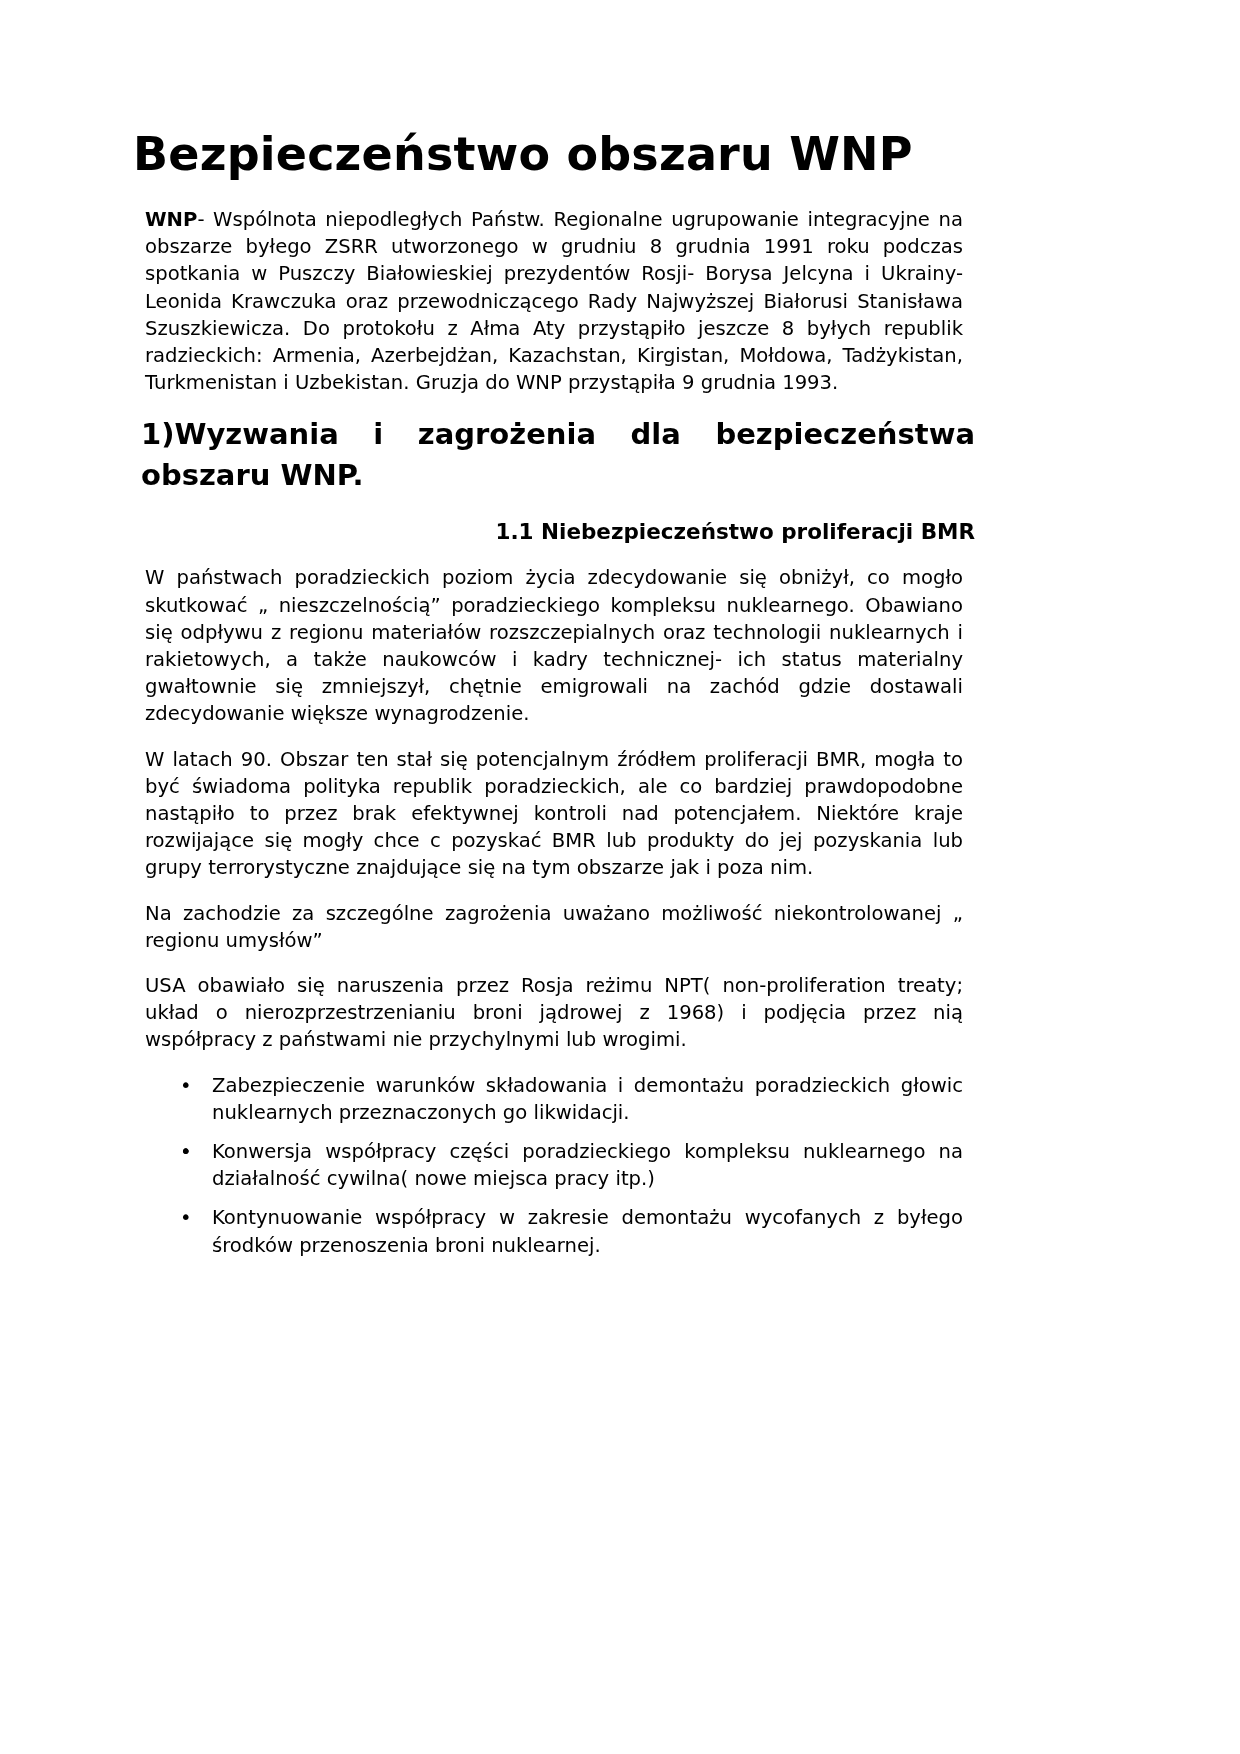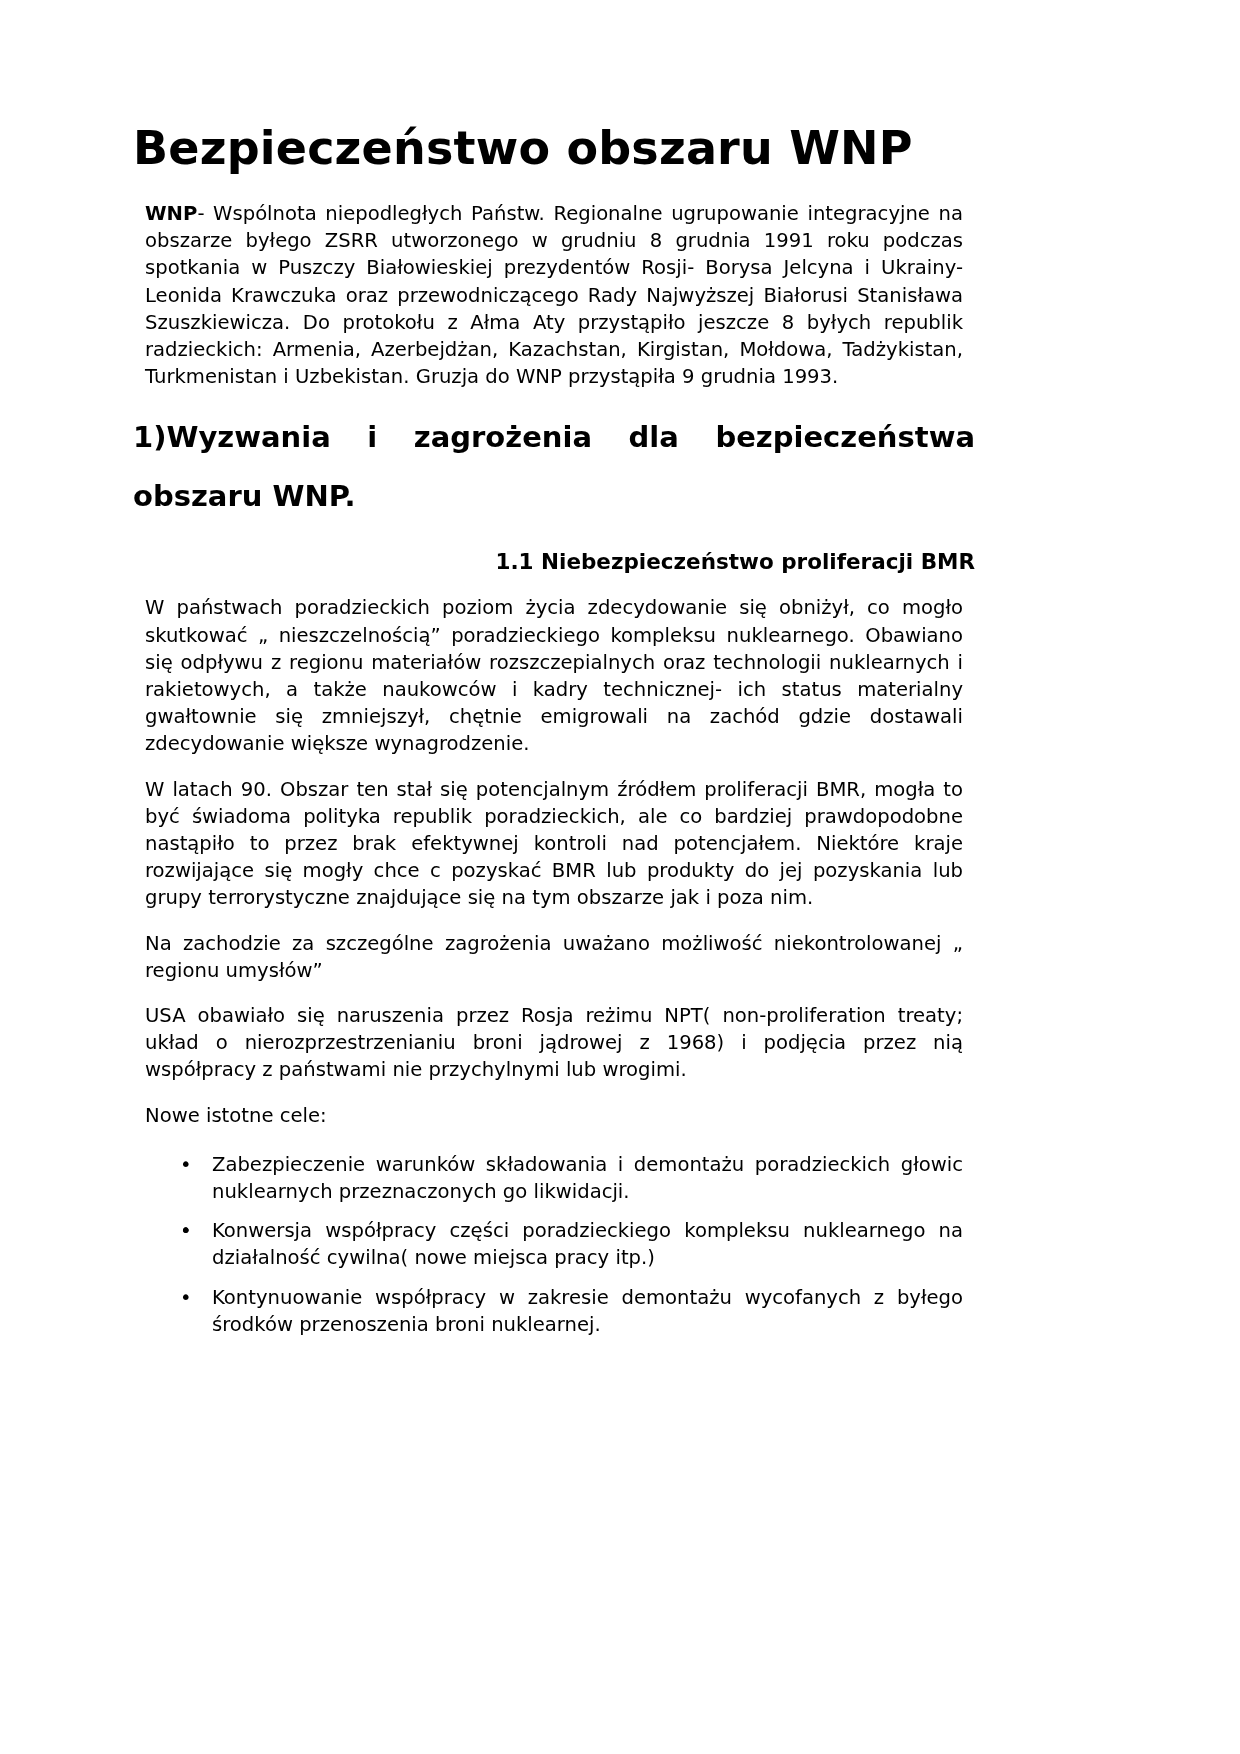--- a/index.html
+++ b/index.html
@@ -11,21 +11,21 @@
       width: 1240px;
       height: 1754px;
       position: relative;
       overflow: hidden;
       font-family: "DejaVu Sans", sans-serif;
       color: #000000;
     }
     .page {
       position: absolute;
       left: 133px;
-      top: 118px;
+      top: 124px;
       width: 842px;
     }
     .title {
       font-family: "DejaVu Sans", sans-serif;
       font-weight: bold;
       font-size: 46px;
       line-height: 60px;
       margin: 0 0 22px 0;
       letter-spacing: 0.2px;
     }
@@ -33,22 +33,22 @@
       font-size: 19.6px;
       line-height: 27.2px;
       text-align: justify;
       margin: 12px;
     }
     p.para { margin-bottom: 18px; }
     .lead-bold { font-weight: bold; }
     h2.section {
       font-weight: bold;
       font-size: 29px;
-      line-height: 59px;
-      margin: 12px 0 22px 0;
+      line-height: 41px;
+      margin: 12px 0 22px 8px;
       text-align: justify;
       text-align-last: left;
     }
     h3.subsection {
       font-weight: bold;
       font-size: 21.5px;
       line-height: 28px;
       margin: 0 0 18px 0;
       text-align: right;
     }
@@ -78,21 +78,20 @@
   </p>
 
   <h2 class="section">1)Wyzwania i zagrożenia dla bezpieczeństwa obszaru WNP.</h2>
 
   <h3 class="subsection">1.1 Niebezpieczeństwo proliferacji BMR</h3>
 
   <p class="para">W państwach poradzieckich poziom życia zdecydowanie się obniżył, co mogło skutkować  „ nieszczelnością” poradzieckiego kompleksu nuklearnego. Obawiano się odpływu z regionu materiałów rozszczepialnych  oraz technologii nuklearnych i rakietowych, a także naukowców i kadry technicznej- ich status materialny gwałtownie się zmniejszył, chętnie emigrowali na zachód gdzie dostawali zdecydowanie większe wynagrodzenie.</p>
   <p class="para">W latach 90. Obszar ten stał się potencjalnym źródłem proliferacji BMR, mogła to być świadoma polityka republik poradzieckich, ale co bardziej prawdopodobne nastąpiło to przez brak efektywnej kontroli nad potencjałem.  Niektóre kraje rozwijające się mogły chce c pozyskać BMR lub produkty do jej pozyskania lub grupy terrorystyczne znajdujące się na tym obszarze jak i poza nim.</p>
   <p class="para">Na zachodzie za szczególne zagrożenia uważano możliwość niekontrolowanej „ regionu umysłów”</p>
   <p class="para">USA obawiało się naruszenia przez  Rosja reżimu NPT( non-proliferation treaty; układ o nierozprzestrzenianiu broni jądrowej z 1968) i podjęcia przez nią współpracy z państwami nie przychylnymi lub wrogimi.</p>
-  <p class="para" style="margin-bottom:22px;">Nowe istotne cele:</p>
 
   <ul class="goals">
     <li>
       <span class="bullet">•</span>
       <span>Zabezpieczenie warunków składowania i demontażu poradzieckich głowic nuklearnych przeznaczonych go likwidacji.</span>
     </li>
     <li>
       <span class="bullet">•</span>
     </li>
     <li>

